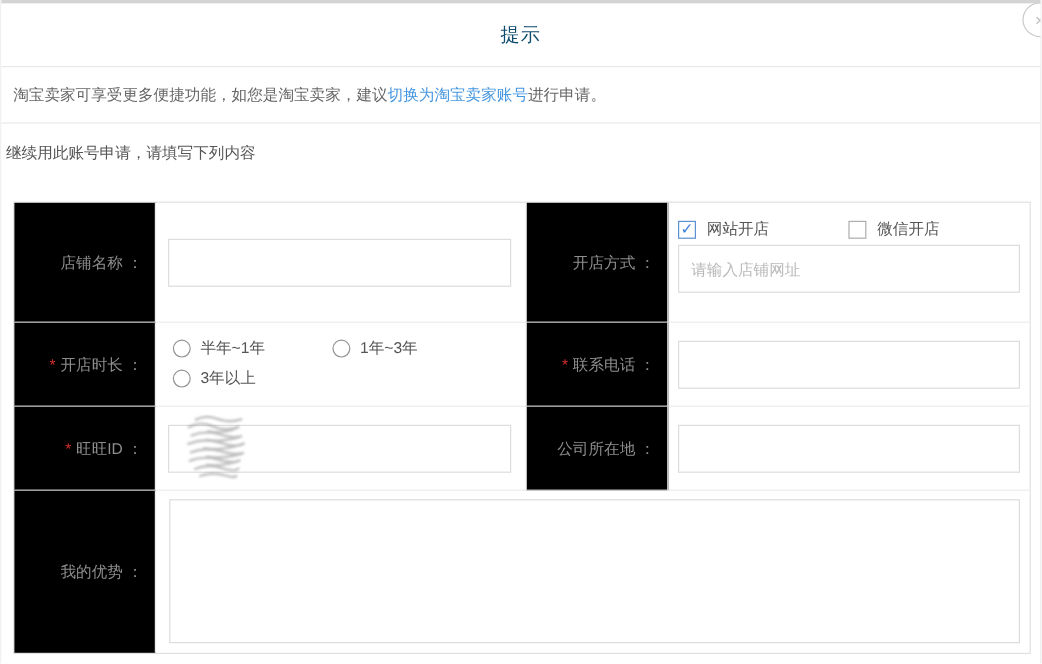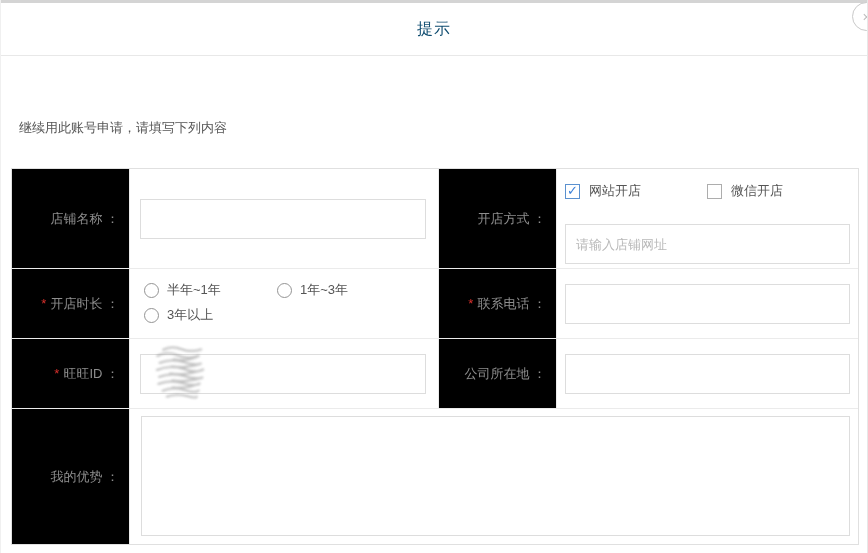--- a/index.html
+++ b/index.html
@@ -9,21 +9,21 @@
   .top-strip{position:absolute;left:0;top:0;width:100%;height:3px;background:#d4d4d4;}
   .titlebar{position:absolute;left:0;top:3px;width:100%;height:52px;background:#fff;
             border-bottom:1px solid #e8e8e8;display:flex;align-items:center;justify-content:center;}
   .title{font-size:16px;color:#0c4a6e;letter-spacing:1px;}
   .close-btn{position:absolute;top:2px;right:-14px;width:27px;height:27px;border-radius:50%;
              border:1px solid #c9c9c9;background:#fff;color:#bdbdbd;display:flex;align-items:center;
              justify-content:center;font-size:14px;line-height:1;cursor:pointer;}
   .notice{position:absolute;left:0;top:56px;width:100%;height:47px;border-bottom:1px solid #e8e8e8;
           display:flex;align-items:center;box-sizing:border-box;padding-left:10px;font-size:13px;color:#666;}
   .notice a{color:#4596e0;text-decoration:none;cursor:pointer;}
-  .continue-text{position:absolute;left:18px;top:113px;height:30px;display:flex;align-items:center;
+  .continue-text{position:absolute;left:4px;top:113px;height:30px;display:flex;align-items:center;
                  font-size:13px;color:#555;}
   .form-table{position:absolute;left:10px;top:168px;width:848px;height:377px;box-sizing:border-box;
               border:1px solid #e0e0e0;display:grid;
               grid-template-columns:118px 309px 118px 1fr;
               grid-template-rows:100px 70px 70px 1fr;background:#fff;}
   .cell{position:relative;box-sizing:border-box;}
   .bR{border-right:1px solid #ebebeb;}
   .bB{border-bottom:1px solid #ebebeb;}
   .label-cell{background:#000000;display:flex;align-items:center;justify-content:flex-end;
               padding-right:10px;font-size:13px;color:#8e8e8e;white-space:nowrap;}
@@ -63,20 +63,25 @@
 <body>
 
 <div class="page">
   <div class="top-strip"></div>
 
   <div class="titlebar">
     <span class="title">提示</span>
   </div>
   <div class="close-btn">×</div>
 
+  <div class="notice">
+    <span>淘宝卖家可享受更多便捷功能，如您是淘宝卖家，建议</span>
+      <a>切换为淘宝卖家账号</a>
+      <span>进行申请。</span>
+  </div>
 
   <div class="continue-text">继续用此账号申请，请填写下列内容</div>
 
   <div class="form-table">
 
     <div class="cell label-cell bR bB">
       <span>店铺名称 ：</span>
     </div>
     <div class="cell content-cell bR bB">
       <input class="txt-input in-left" type="text" value="" style="">
@@ -90,21 +95,21 @@
           <span class="checkbox checked">
             <span class="mark">✓</span>
           </span>
           <span class="cb-label">网站开店</span>
         </span>
         <span class="cb-item">
           <span class="checkbox"></span>
           <span class="cb-label">微信开店</span>
         </span>
       </div>
-      <input class="txt-input in-right" type="text" style="margin-top: 24px;" placeholder="请输入店铺网址">
+      <input class="txt-input in-right" type="text" style="margin-top: 4px;" placeholder="请输入店铺网址">
     </div>
 
     <div class="cell label-cell bR bB">
       <span class="req">*</span>
       <span>开店时长 ：</span>
     </div>
     <div class="cell bR bB">
       <div class="radio-grid">
         <span class="radio-item">
           <span class="radio"></span>

